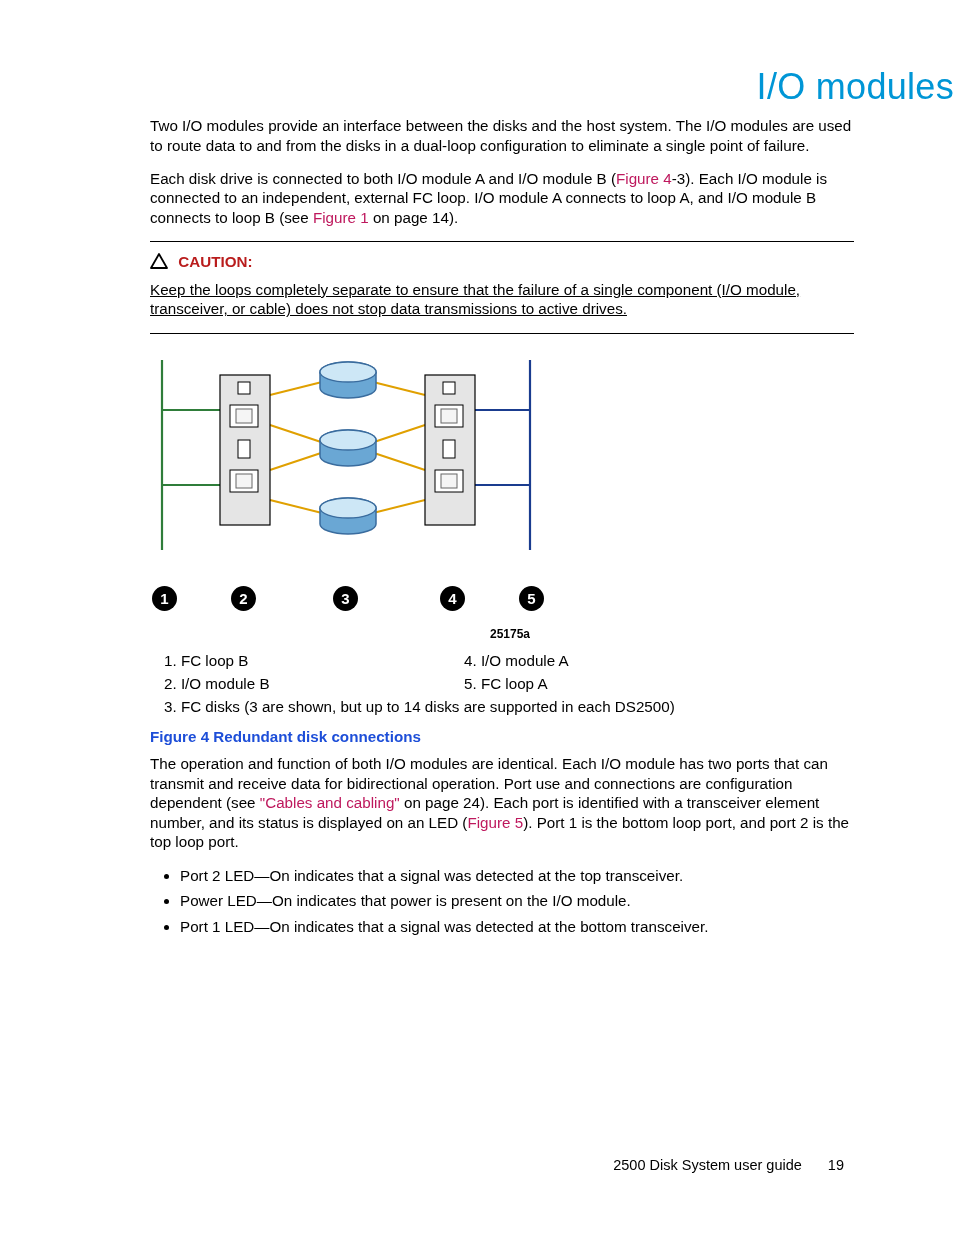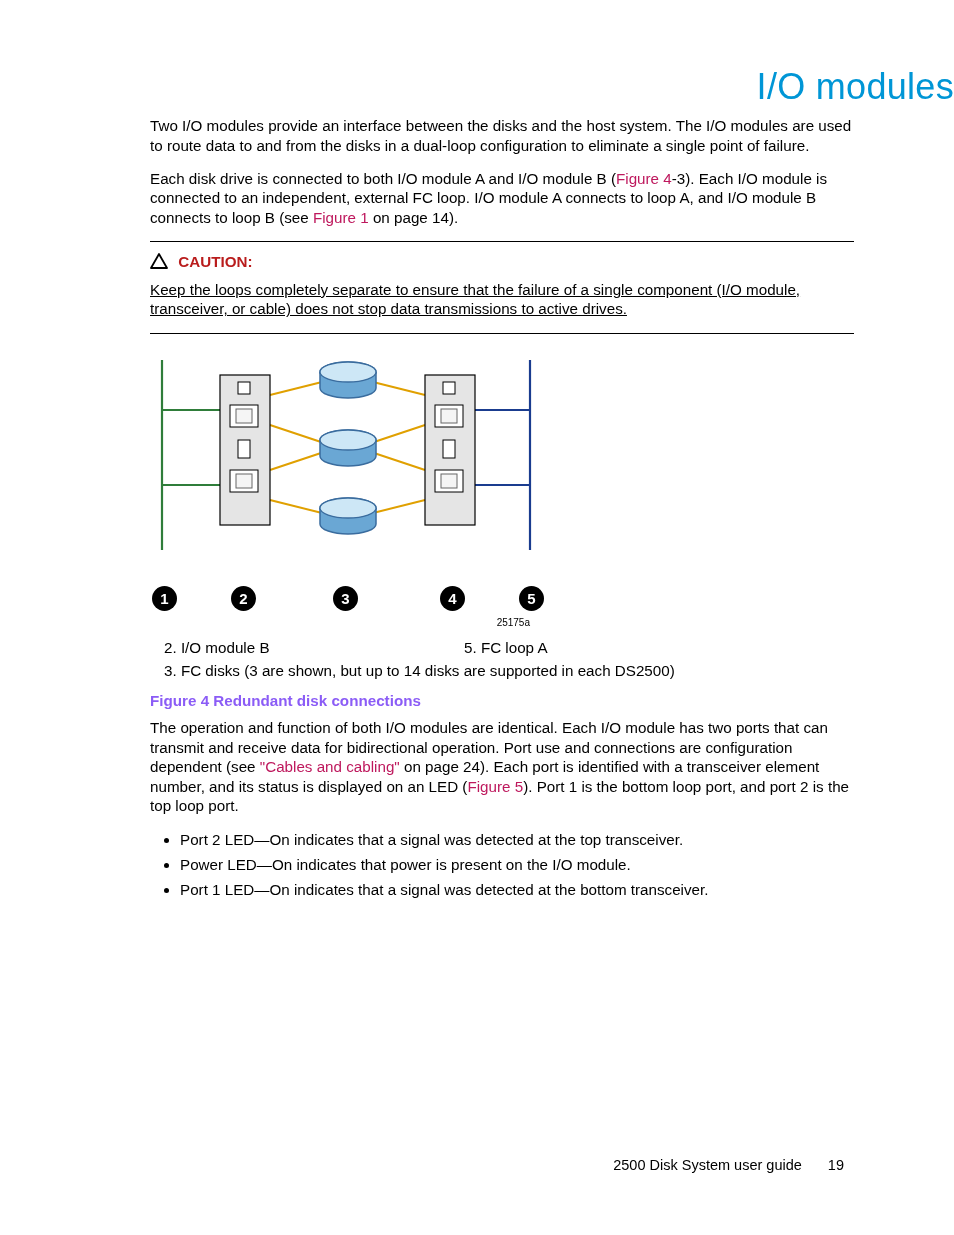--- a/index.html
+++ b/index.html
@@ -12,30 +12,30 @@
   .page-title{
     font-size:36px;font-weight:300;color:#0096D6;
     margin:64px 0 6px 75px;letter-spacing:.3px;text-align:right;
   }
   .body-col{margin-left:150px;margin-right:100px;}
   .para{margin:4px 0 14px 0;}
   a.xref{color:#be185d;text-decoration:none;}
   .hr{border:none;border-top:1.2px solid #000;margin:10px 0;}
   .caution-head{color:#b91c1c;font-weight:bold;display:inline-block;}
   .caution-icon{display:inline-block;vertical-align:-2px;margin-right:6px;}
-  .fig-caption{color:#8b5cf6;font-weight:bold;margin:10px 0 8px 0;}
+  .fig-caption{color:#1d4ed8;font-weight:bold;margin:10px 0 8px 0;}
   .legend-row{display:flex;margin:4px 0;}
   .legend-left{width:300px;}
   .bul-list{margin:8px 0 0 0;padding-left:30px;}
   .bul-list li{margin:6px 0;}
   .figure-wrap{margin:16px 0 8px 0;width:530px;}
   .callout-row{display:flex;gap:0;margin-top:12px;}
   .callout{width:25px;height:25px;border-radius:50%;background:#000;color:#fff;
     font-weight:bold;text-align:center;line-height:25px;font-size:15px;}
-  .fig-id{font-size:10px;text-align:right;width:380px;margin-top:6px;}
+  .fig-id{font-size:12px;text-align:right;width:380px;margin-top:16px;font-weight:bold;}
   .footer{position:absolute;bottom:60px;left:16px;right:110px;text-align:right;font-size:14.5px;}
   .footer .pn{display:inline-block;margin-left:22px;}
   
   .io-card{fill:#E5E5E5;stroke:#000;stroke-width:1.2;}
   .disk-top{fill:url(#diskGrad);stroke:#3A6C9E;stroke-width:1.5;}
   .loop-b{stroke:#2F7D3A;stroke-width:2.2;fill:none;}
   .loop-a{stroke:#1A3C8F;stroke-width:2.2;fill:none;}
   .cross{stroke:#E0A000;stroke-width:2;fill:none;}
   .port-box{fill:#fff;stroke:#000;stroke-width:1;}
 </style>
@@ -135,20 +135,24 @@
       <div style="width:82px;"></div>
       <div class="callout">4</div>
       <div style="width:54px;"></div>
       <div class="callout">5</div>
     </div>
     <div class="fig-id">25175a</div>
   </div>
 
   <div style="margin-left:14px;">
     <div class="legend-row">
+      <div class="legend-left">1.  FC loop B</div>
+      <div>4.  I/O module A</div>
+    </div>
+    <div class="legend-row">
       <div class="legend-left">2.  I/O module B</div>
       <div>5.  FC loop A</div>
     </div>
     <div class="legend-row">
       <div>3.  FC disks (3 are shown, but up to 14 disks are supported in each DS2500)</div>
     </div>
   </div>
 
   <div class="fig-caption">Figure 4 Redundant disk connections</div>
 

